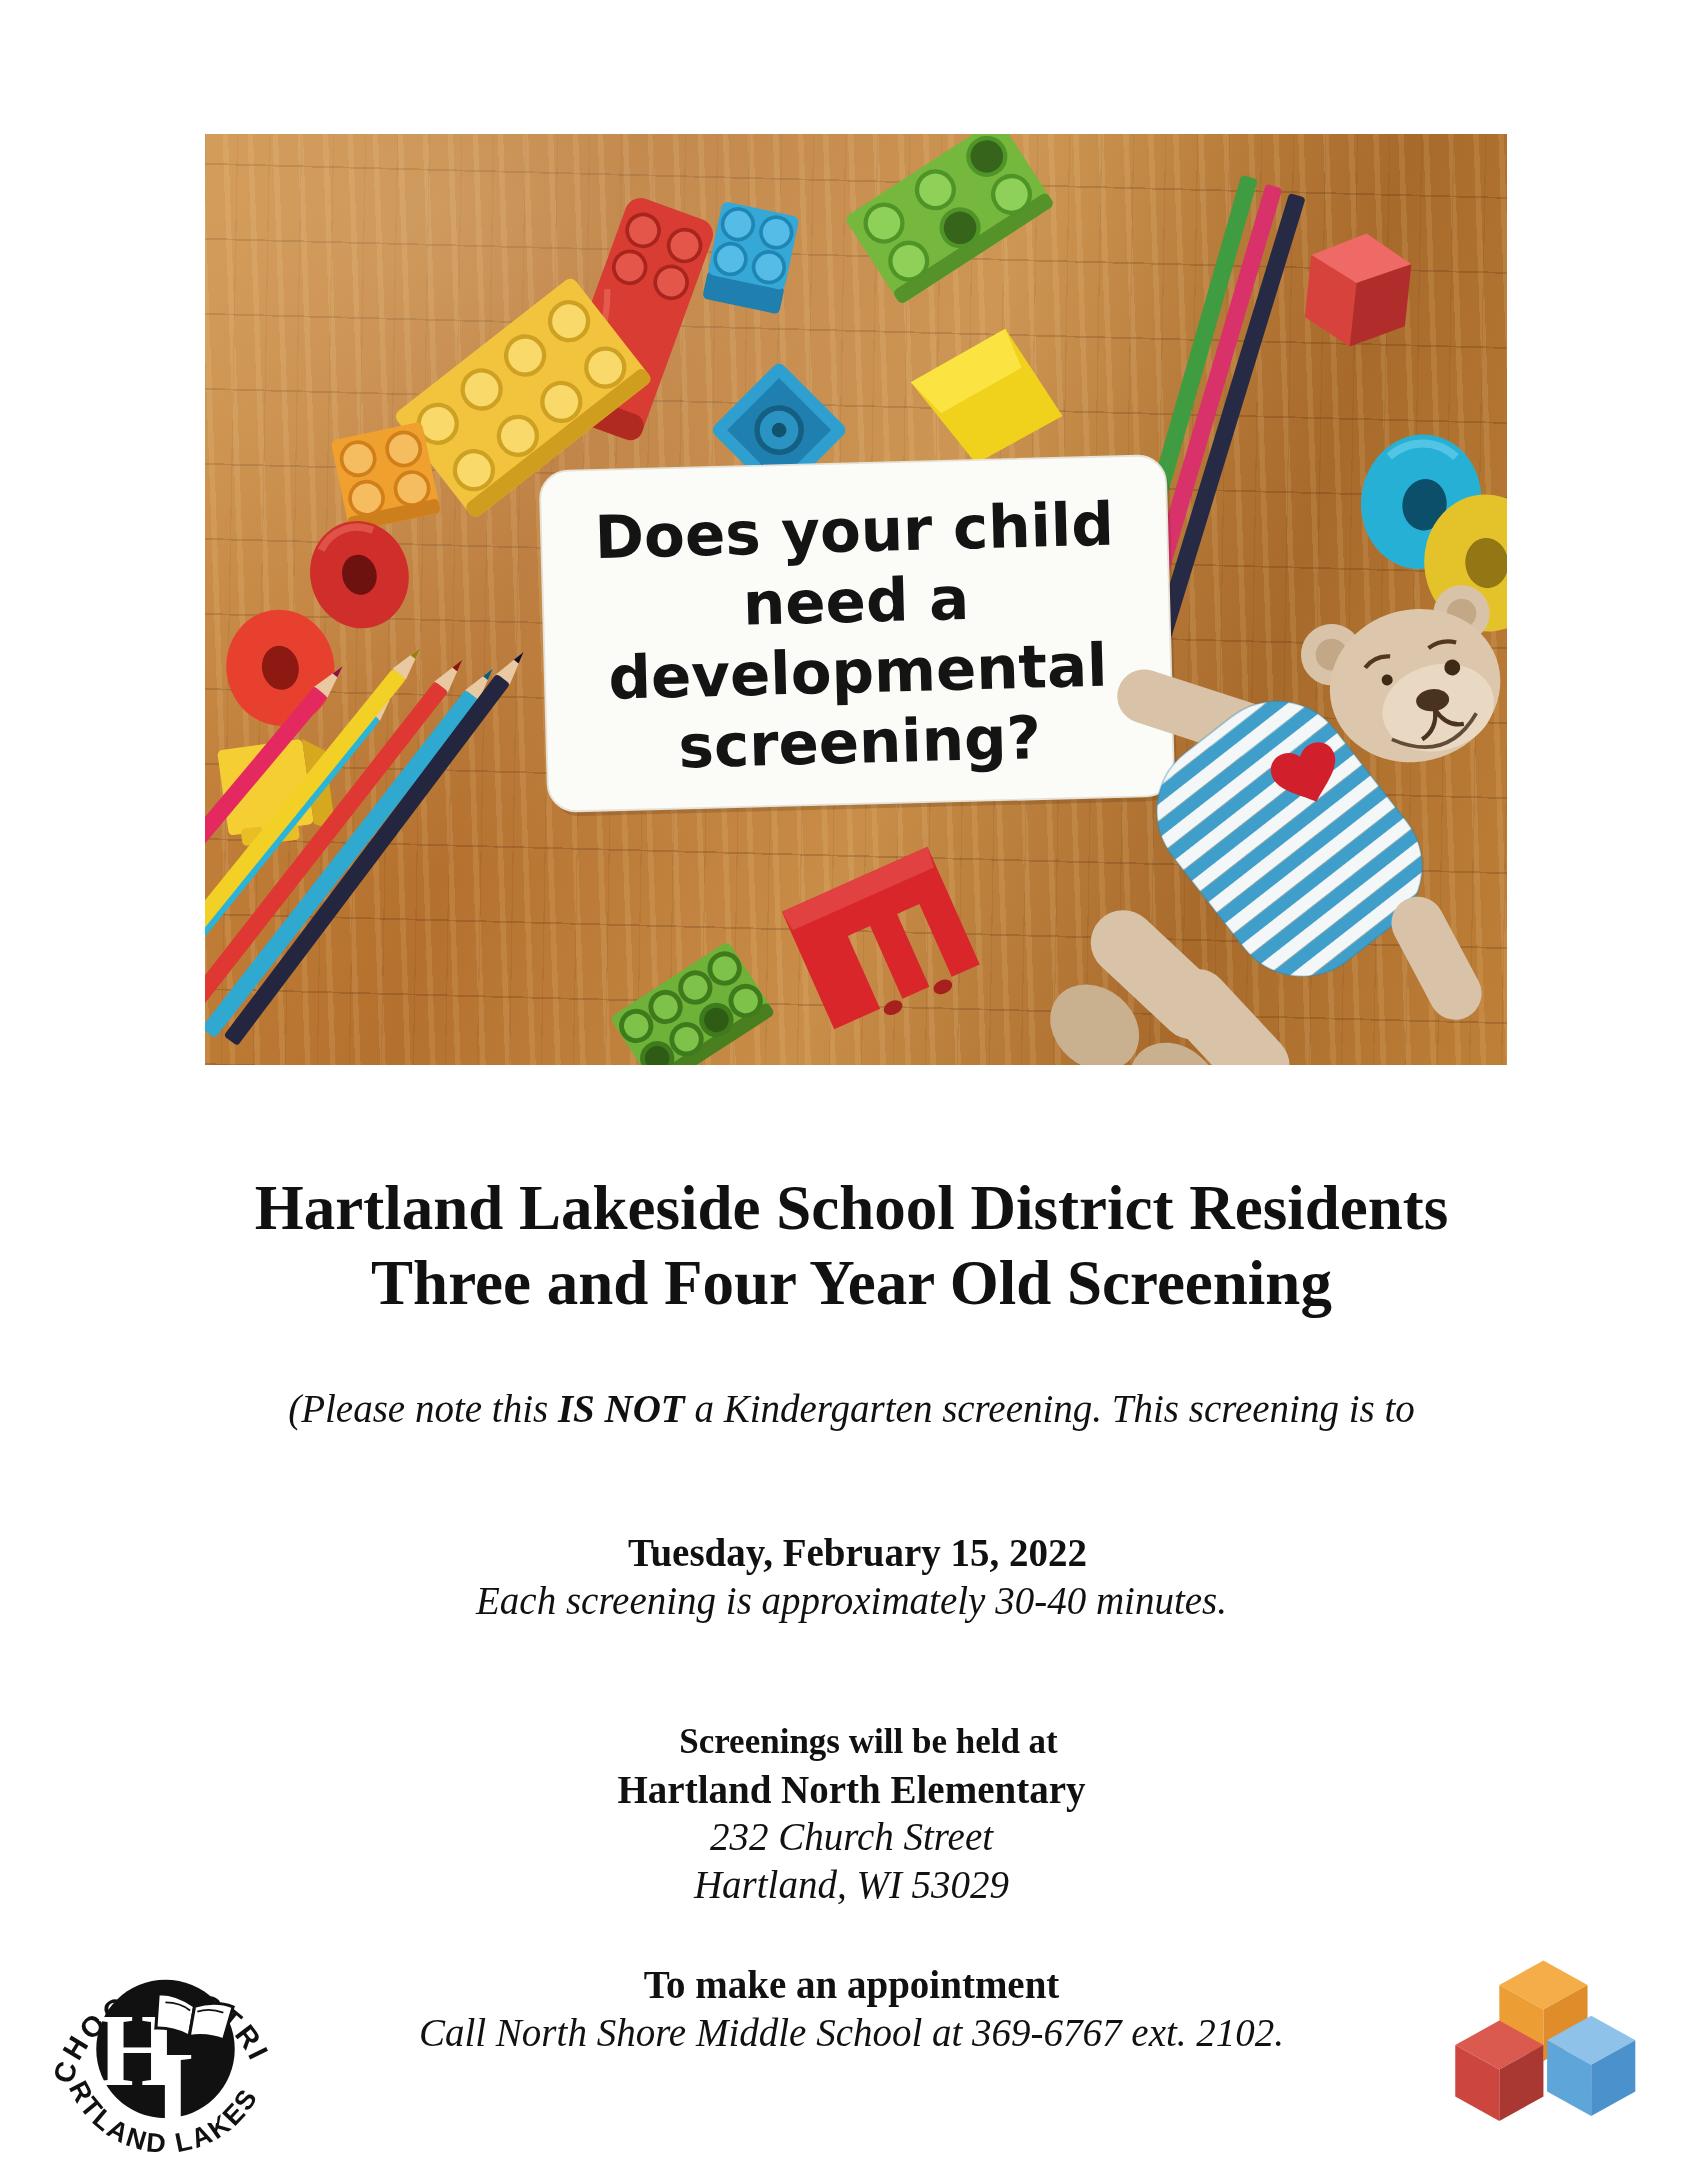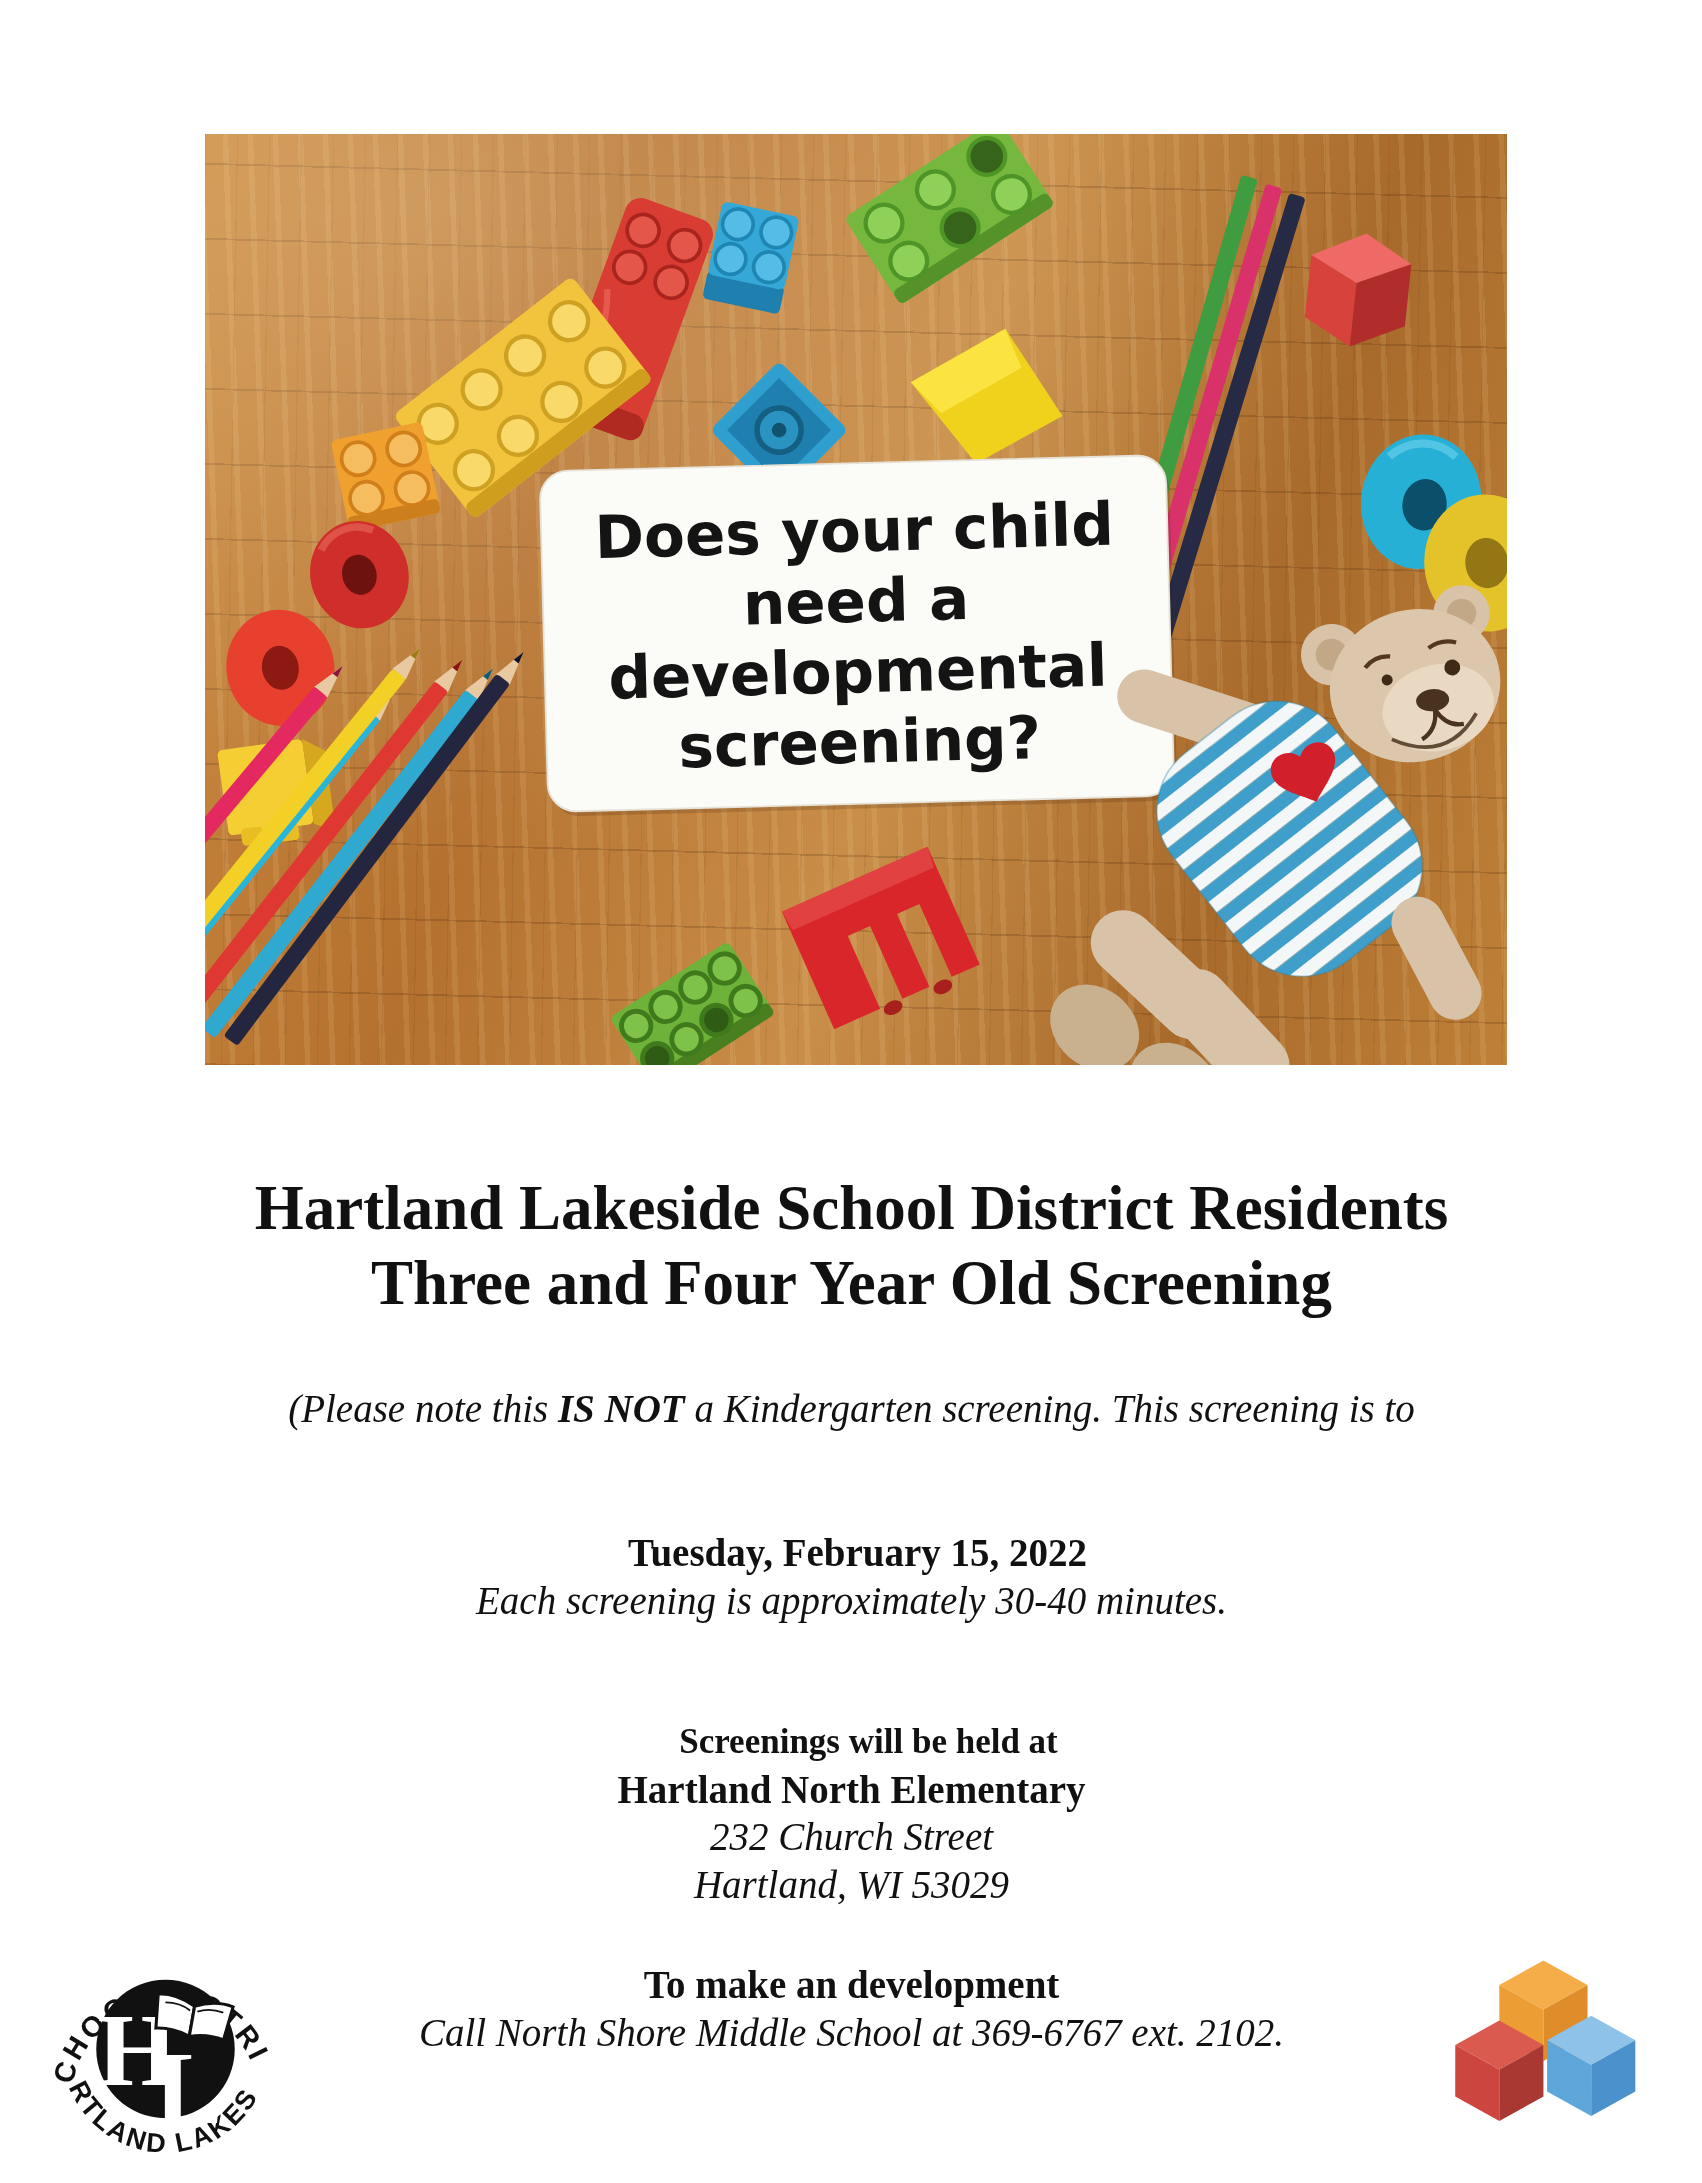--- a/index.html
+++ b/index.html
@@ -273,21 +273,21 @@
   <div class="line note1"><span>(Please note this </span><span class="note-bold">IS NOT</span><span> a Kindergarten screening.  This screening is to</span></div>
 
   <div class="line date">Tuesday, February 15, 2022</div>
   <div class="line dur">Each screening is approximately 30-40 minutes.</div>
 
   <div class="line loc1">Screenings will be held at</div>
   <div class="line loc2">Hartland North Elementary</div>
   <div class="line addr1">232 Church Street</div>
   <div class="line addr2">Hartland, WI 53029</div>
 
-  <div class="line appt1">To make an development</div>
+  <div class="line appt1">To make an appointment</div>
   <div class="line appt2">Call North Shore Middle School at 369-6767 ext. 2102.</div>
 
   <svg id="district-logo" viewBox="-195 -195 390 390" width="239" height="239">
     <defs>
       <path id="arcTop" d="M -148,46 A 154,154 0 0 1 148,46"></path>
       <path id="arcBot" d="M -154,75 A 170,170 0 0 0 154,75"></path>
     </defs>
     <circle cy="4" r="113" fill="#111"></circle>
     <text class="arctext" font-size="47" letter-spacing="5">
       <textPath href="#arcTop" startOffset="50%" text-anchor="middle">SCHOOL DISTRICT</textPath>

